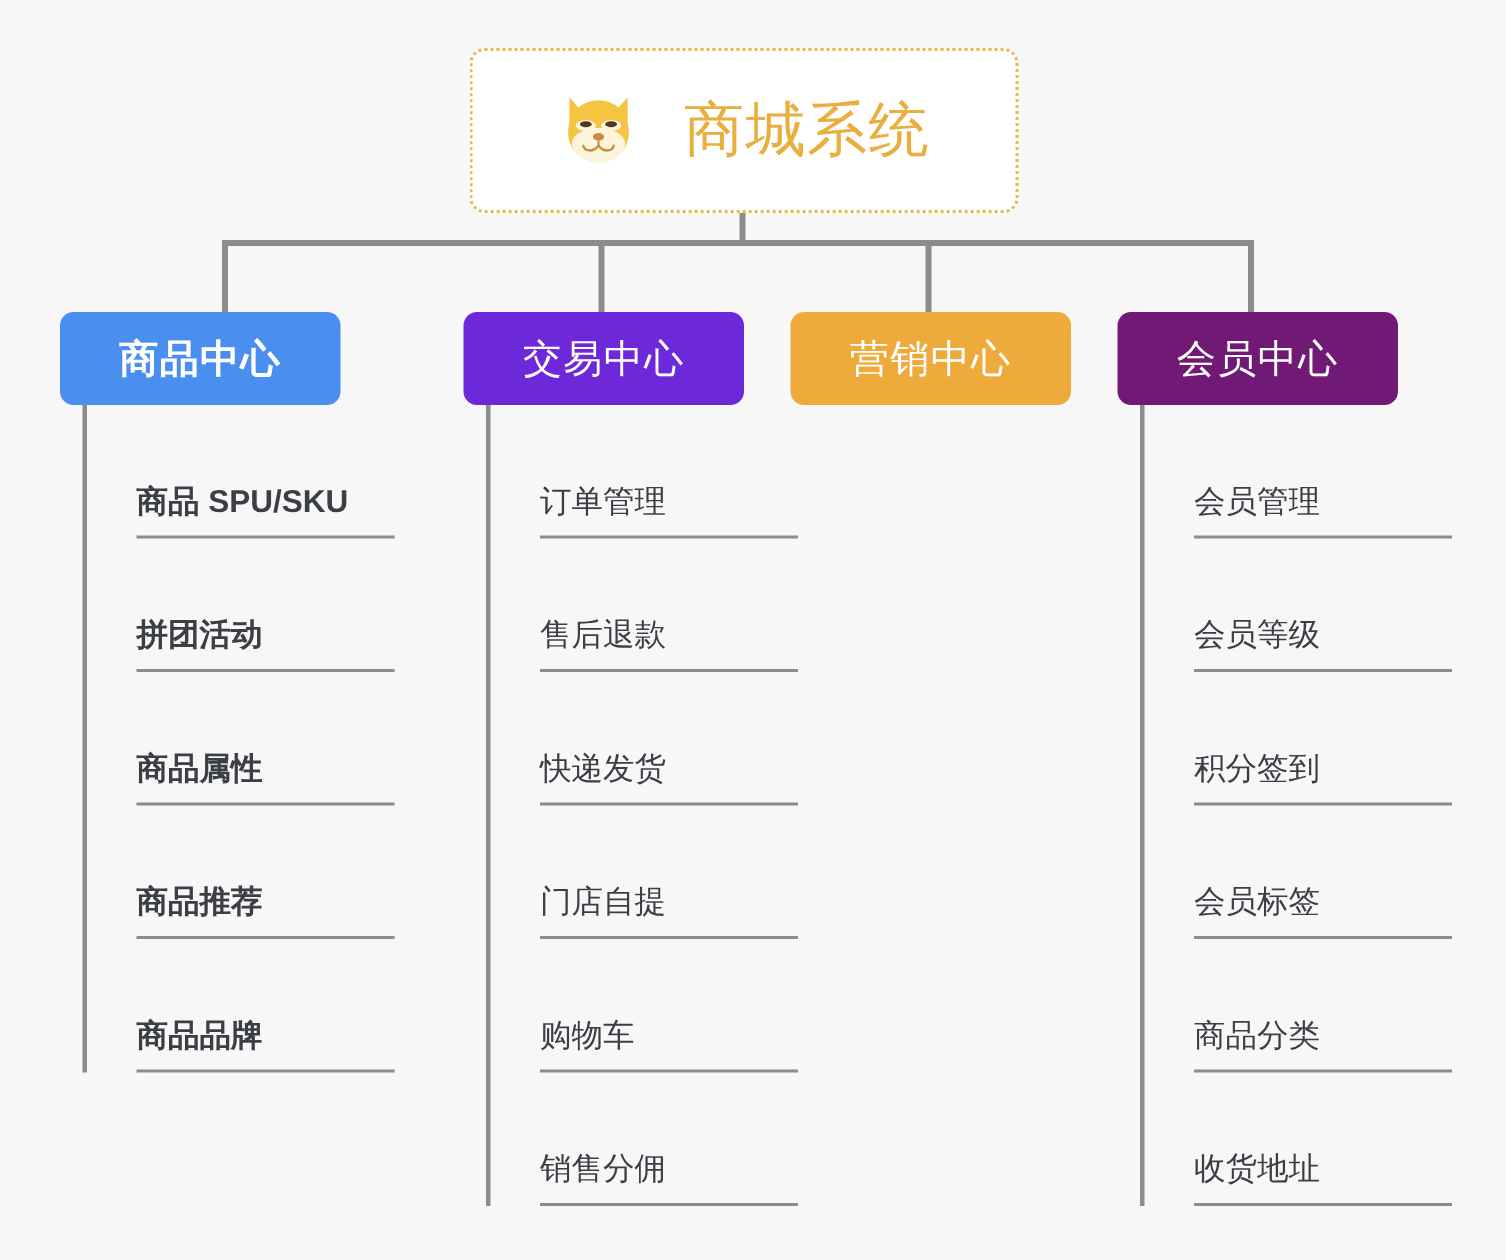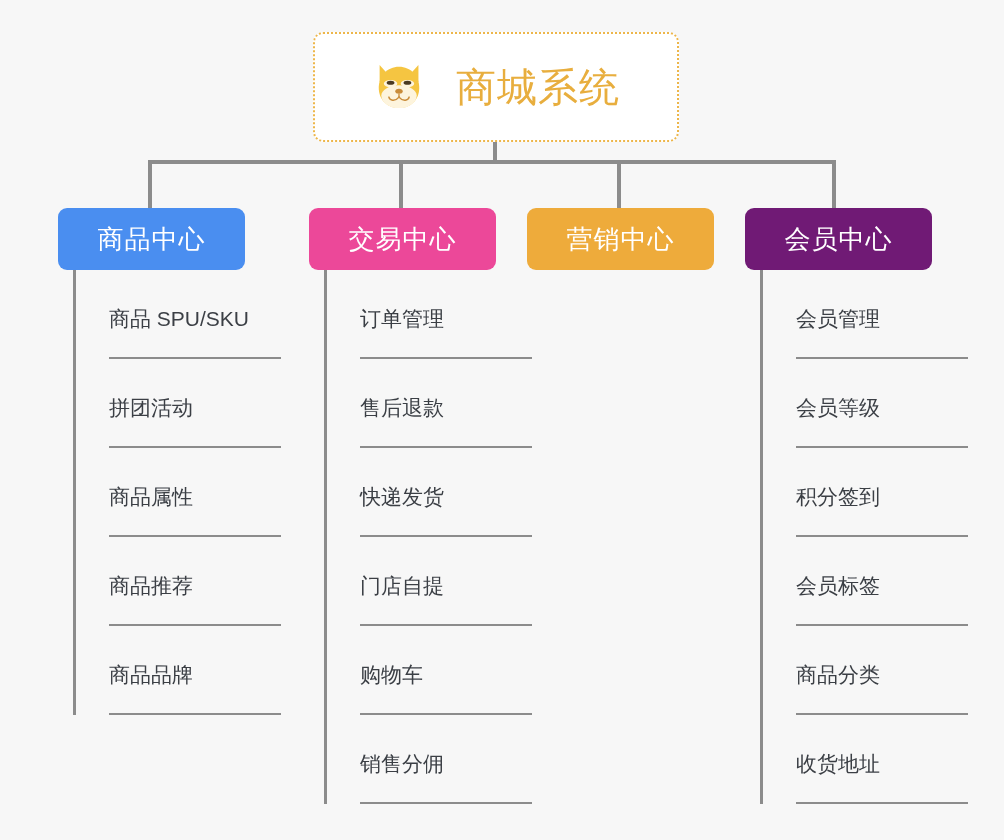--- a/index.html
+++ b/index.html
@@ -102,21 +102,21 @@
     position: relative;
     display: flex;
     align-items: flex-end;
     padding-left: 33px;
     box-sizing: border-box;
   }
   .leaf-label {
     font-size: 21px;
     color: #3b3f45;
     line-height: 1;
-    padding-bottom: 28px;
+    padding-bottom: 12px;
     white-space: nowrap;
     border-bottom: 2px solid #8c8c8c;
     padding-right: 6px;
     box-sizing: border-box;
     min-width: 172px;
   }
 </style>
 </head>
 <body style="background: rgb(247, 247, 247);">
 
@@ -140,21 +140,21 @@
     <div class="root-title" style="color: rgb(232, 174, 62);">商城系统</div>
   </div>
 
   <div class="conn conn-stub"></div>
   <div class="conn conn-bus"></div>
   <div class="conn conn-drop" style="left:148px;"></div>
   <div class="conn conn-drop" style="left:399px;"></div>
   <div class="conn conn-drop" style="left:617px;"></div>
   <div class="conn conn-drop" style="left:832px;"></div>
 
-  <div class="column" style="left:58px;">
+  <div class="column" style="left:40px;font-weight:bold;">
     <div class="col-header" style="background: rgb(74, 142, 240);">商品中心</div>
     <div class="col-body">
       <div class="leaf">
           <span class="leaf-label">商品 SPU/SKU</span>
         </div>
       <div class="leaf">
           <span class="leaf-label">拼团活动</span>
         </div>
       <div class="leaf">
           <span class="leaf-label">商品属性</span>
@@ -162,21 +162,21 @@
       <div class="leaf">
           <span class="leaf-label">商品推荐</span>
         </div>
       <div class="leaf">
           <span class="leaf-label">商品品牌</span>
         </div>
     </div>
   </div>
 
   <div class="column" style="left:309px;">
-    <div class="col-header" style="background: #ec4899;">交易中心</div>
+    <div class="col-header" style="background: #6d28d9;">交易中心</div>
     <div class="col-body">
       <div class="leaf">
           <span class="leaf-label">订单管理</span>
         </div>
       <div class="leaf">
           <span class="leaf-label">售后退款</span>
         </div>
       <div class="leaf">
           <span class="leaf-label">快递发货</span>
         </div>

